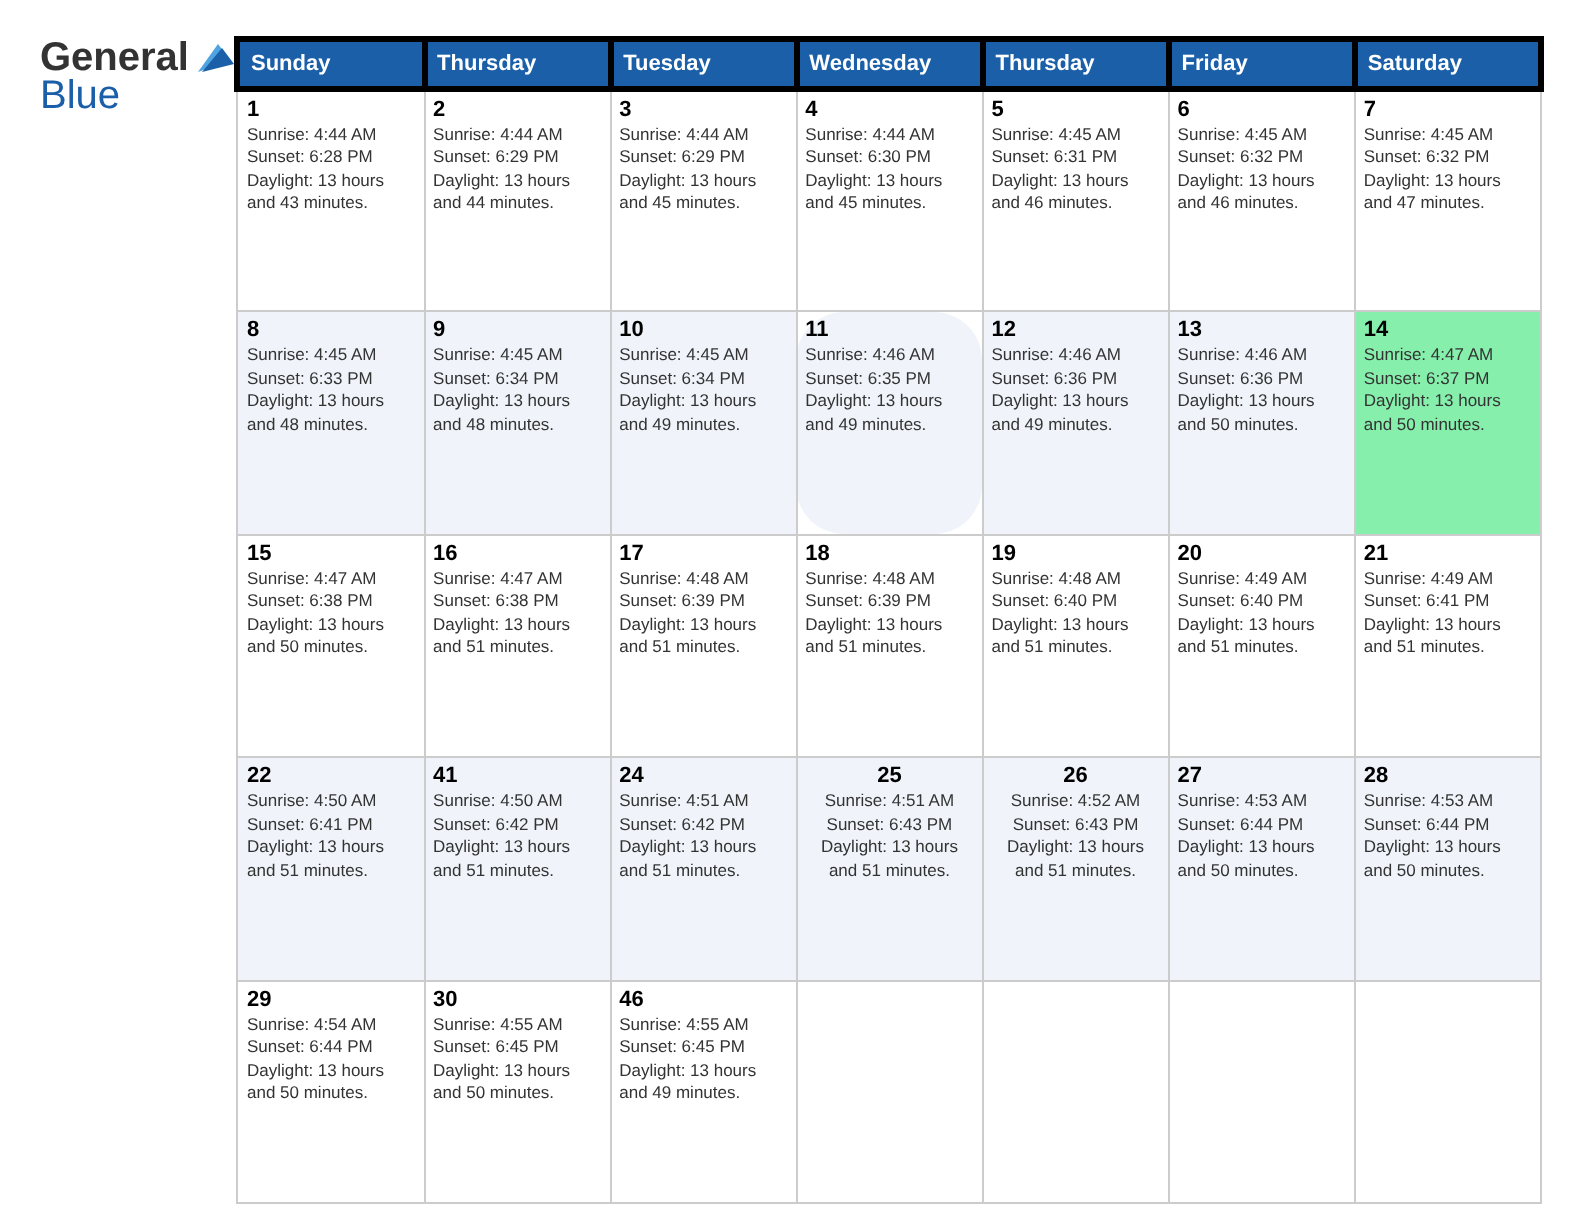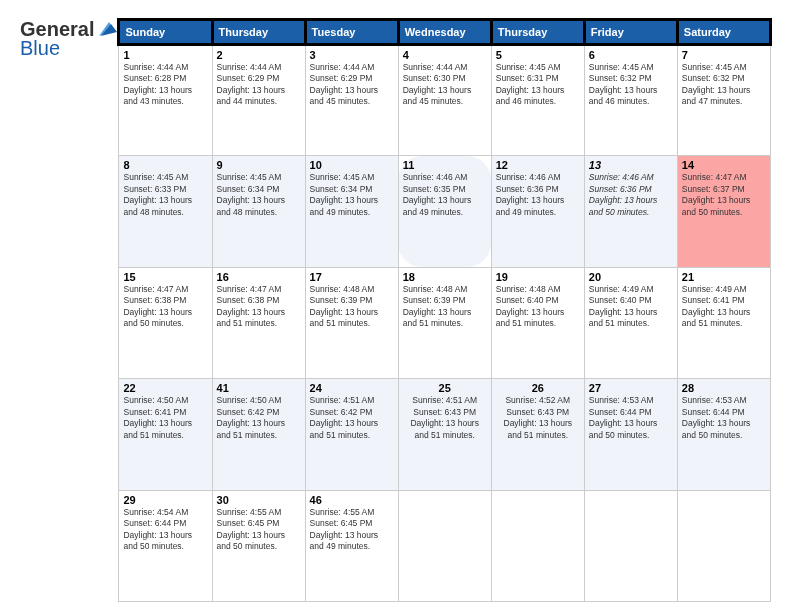--- a/index.html
+++ b/index.html
@@ -210,29 +210,29 @@
         </div>
           </td>
           <td style="background: rgb(240, 244, 250);">
             <span class="day-num">12</span>
         <div class="day-info">
           Sunrise: 4:46 AM<br>
           Sunset: 6:36 PM<br>
           Daylight: 13 hours and 49 minutes.
         </div>
           </td>
-          <td style="background: rgb(240, 244, 250); font-style: italic;">
+          <td style="background: rgb(240, 244, 250);">
             <span class="day-num">13</span>
         <div class="day-info">
           Sunrise: 4:46 AM<br>
           Sunset: 6:36 PM<br>
           Daylight: 13 hours and 50 minutes.
         </div>
           </td>
-          <td style="background: #fca5a5;">
+          <td style="background: #86efac;">
             <span class="day-num">14</span>
         <div class="day-info">
           Sunrise: 4:47 AM<br>
           Sunset: 6:37 PM<br>
           Daylight: 13 hours and 50 minutes.
         </div>
           </td>
         </tr>
         <tr>
           <td>

